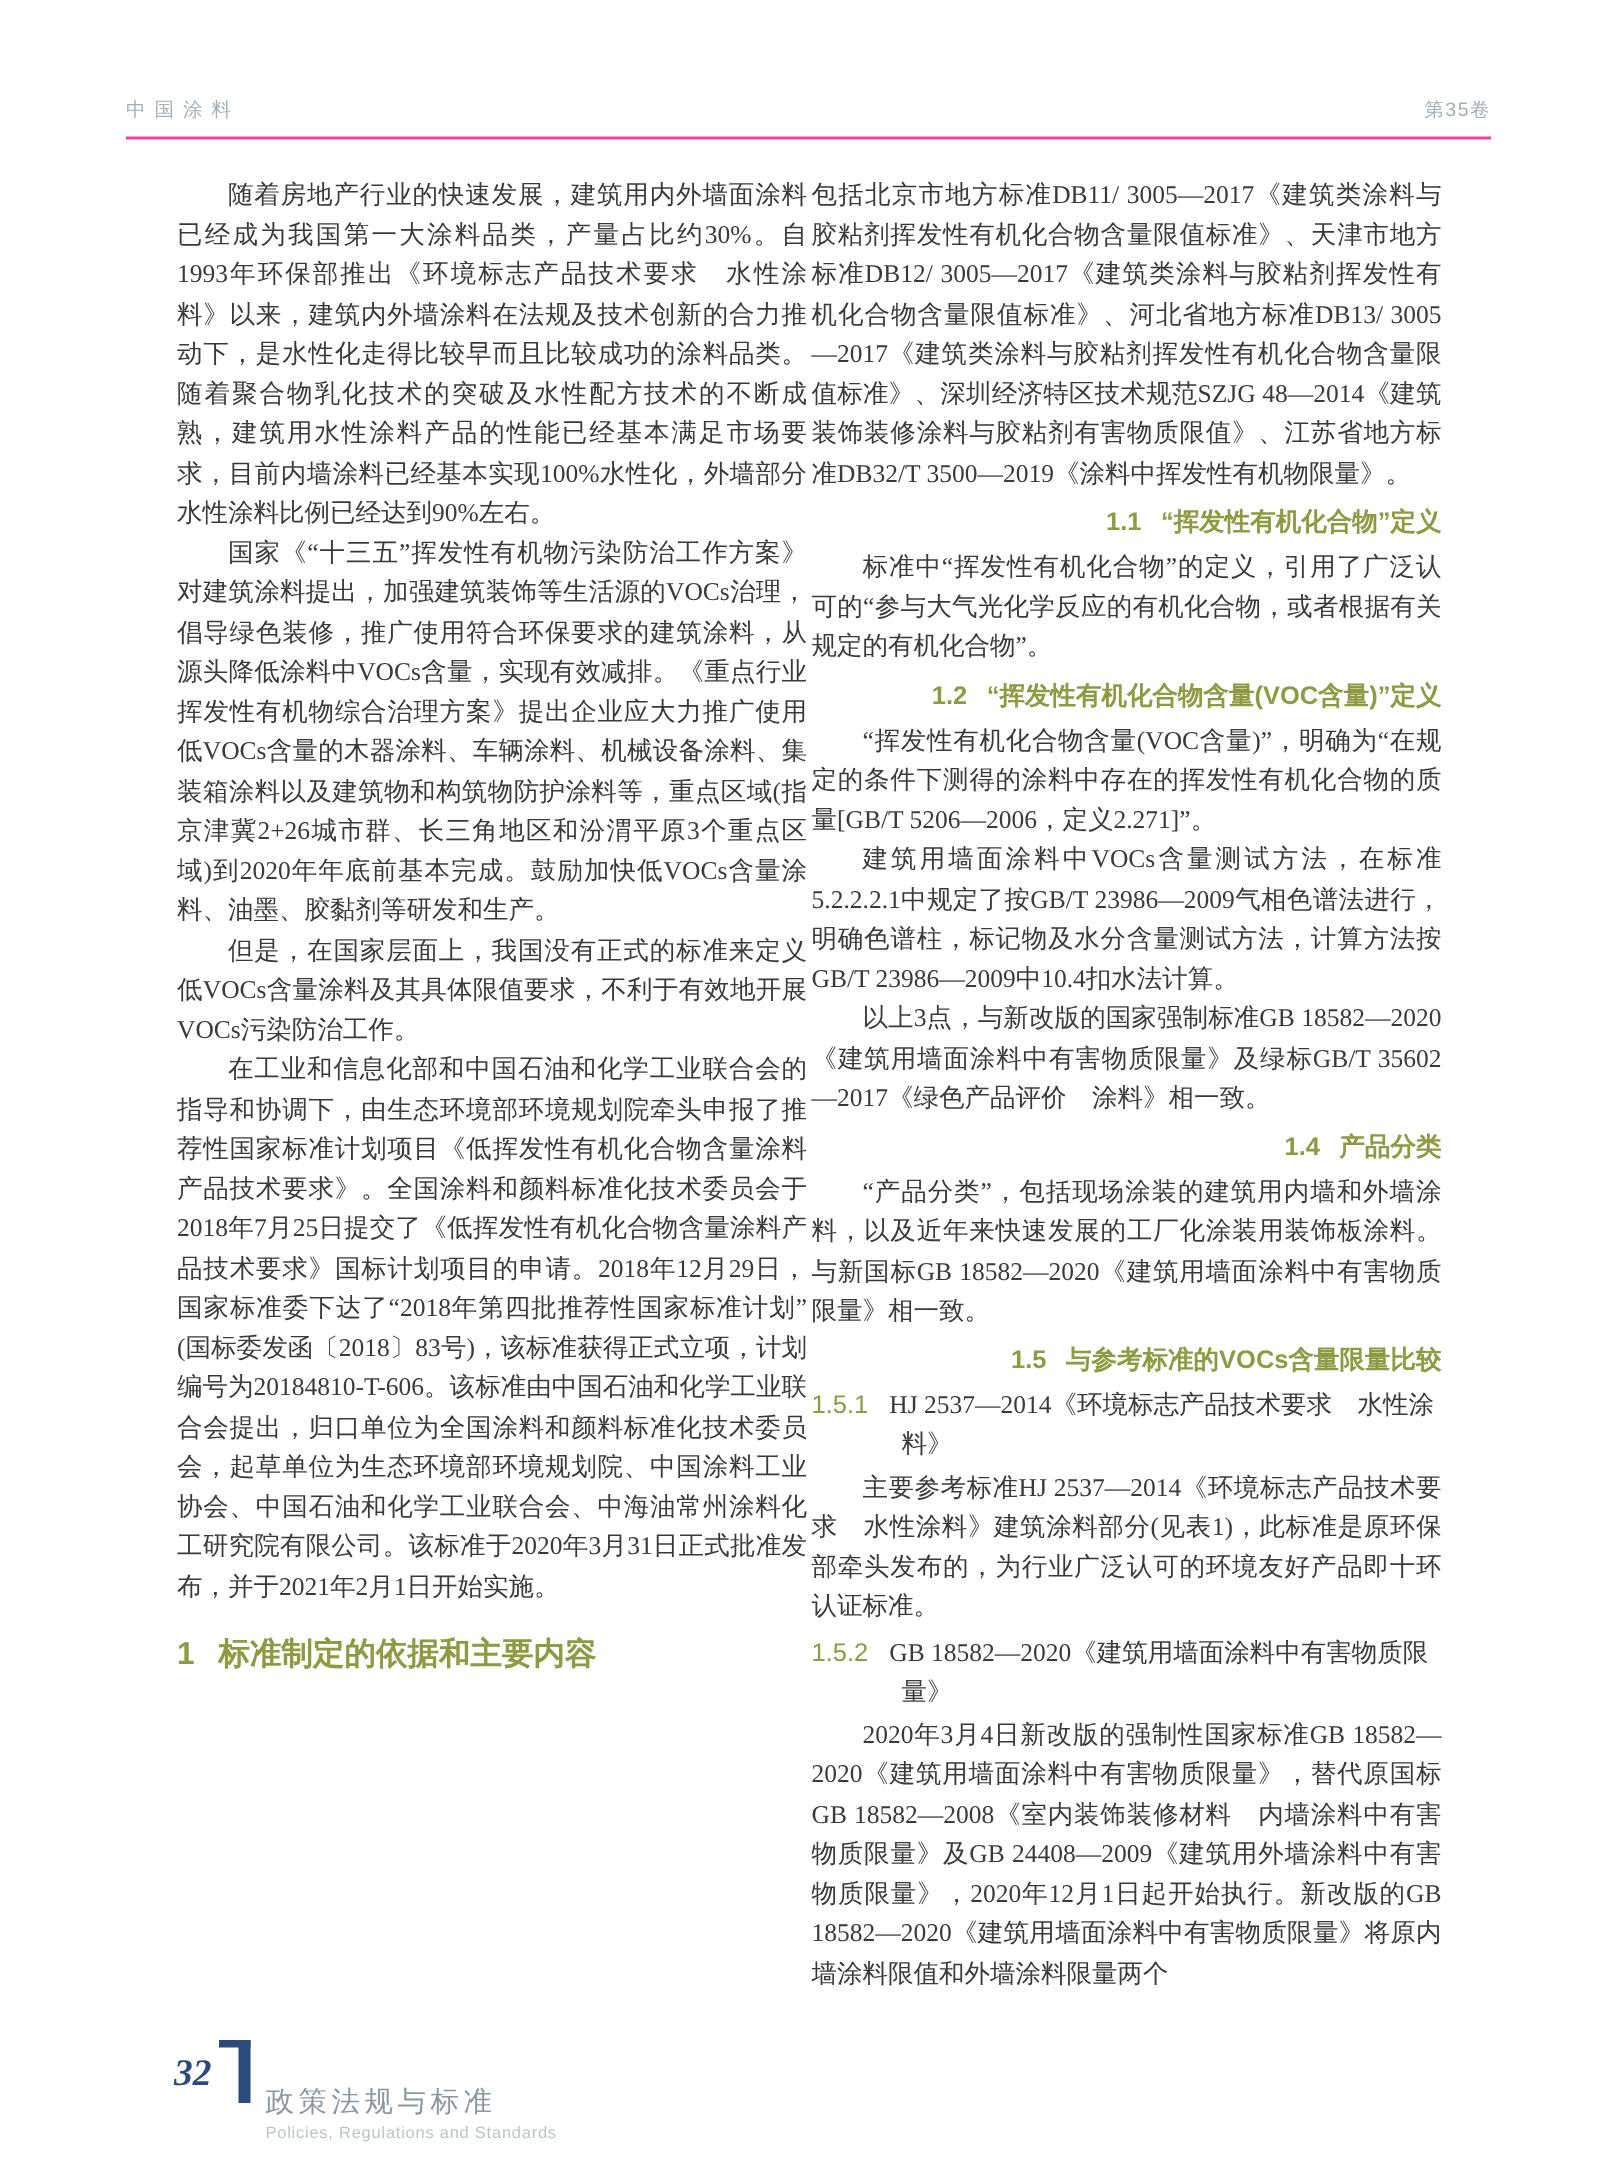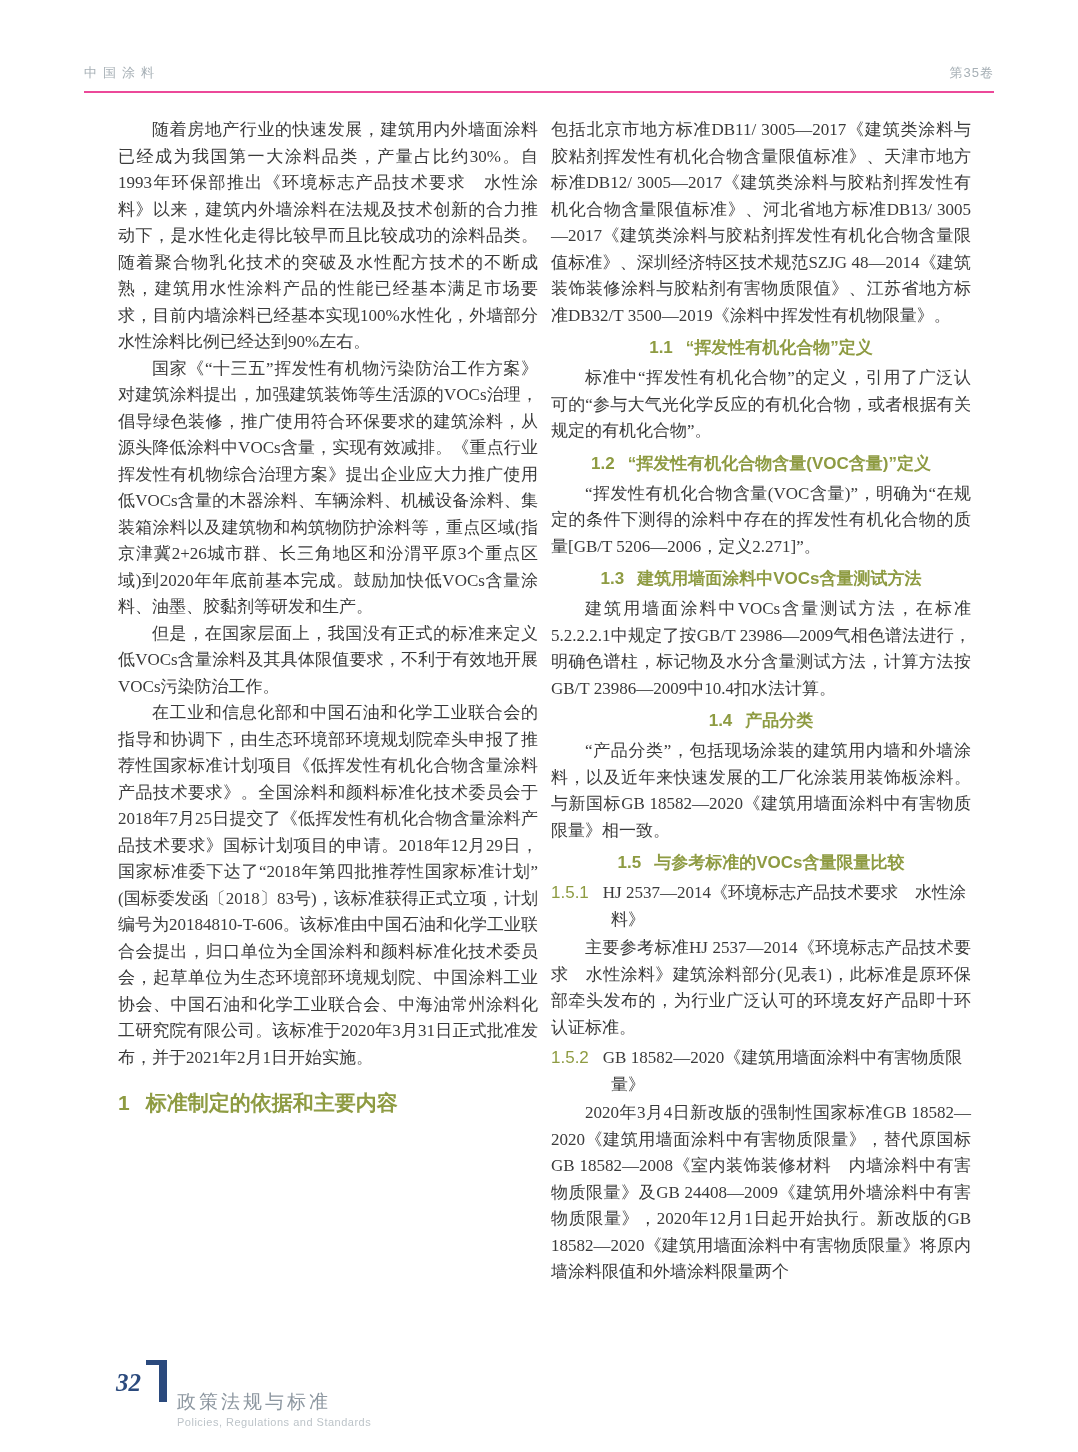--- a/index.html
+++ b/index.html
@@ -22,39 +22,39 @@
     font-family:"Liberation Sans","DejaVu Sans",sans-serif;
     font-size:13px; color:#a7b0b6;
   }
   .header .journal { letter-spacing:6px; }
   .header .volume  { letter-spacing:1px;margin-left:20px; }
 
   
   .columns {
     position:absolute; top:117px; left:118px;
     width:857px;
-    display:flex; gap:13px;
+    display:flex; gap:3px;
   }
   .col { width:420px; font-size:17px; line-height:26.5px; text-align:justify; }
   p.para { margin:0; text-indent:2em; }
   p.cont { margin:0; text-indent:0; }
 
   h2.sec1 {
     font-family:"Liberation Sans","DejaVu Sans",sans-serif;
     color:var(--olive,#8e9b42);
     font-size:21px; font-weight:bold;
     margin:17px 0 11px; line-height:30px; text-align:left;
   }
   h2.sec1 .num { margin-right:16px; }
 
   h3.subsec {
     font-family:"Liberation Sans","DejaVu Sans",sans-serif;
     color:var(--olive,#8e9b42);
     font-size:17px; font-weight:bold;
-    margin:5px 0 4px; line-height:27px; text-align:center;
+    margin:5px 0 4px; line-height:27px; text-align:right;
   }
   h3.subsec .num { margin-right:13px; }
 
   h4.subsubsec {
     font-size:17px; font-weight:normal;
     margin:4px 0 2px; line-height:26.5px;
     padding-left:60px; text-indent:-60px; text-align:left;
     color:#3a3a3a;
   }
   h4.subsubsec .num {
@@ -113,24 +113,22 @@
       <h3 class="subsec">
         <span class="num">1.1</span><span>“挥发性有机化合物”定义</span>
       </h3>
       <p class="para">标准中“挥发性有机化合物”的定义，引用了广泛认可的“参与大气光化学反应的有机化合物，或者根据有关规定的有机化合物”。</p>
 
       <h3 class="subsec">
         <span class="num">1.2</span><span>“挥发性有机化合物含量(VOC含量)”定义</span>
       </h3>
       <p class="para">“挥发性有机化合物含量(VOC含量)”，明确为“在规定的条件下测得的涂料中存在的挥发性有机化合物的质量[GB/T 5206—2006，定义2.271]”。</p>
 
-      <h3 class="subsec">
-        <span class="num">1.3</span><span>建筑用墙面涂料中VOCs含量测试方法</span>
-      </h3>
       <p class="para">建筑用墙面涂料中VOCs含量测试方法，在标准5.2.2.2.1中规定了按GB/T 23986—2009气相色谱法进行，明确色谱柱，标记物及水分含量测试方法，计算方法按GB/T 23986—2009中10.4扣水法计算。</p>
+      <p class="para">以上3点，与新改版的国家强制标准GB 18582—2020《建筑用墙面涂料中有害物质限量》及绿标GB/T 35602—2017《绿色产品评价　涂料》相一致。</p>
 
       <h3 class="subsec">
         <span class="num">1.4</span><span>产品分类</span>
       </h3>
       <p class="para">“产品分类”，包括现场涂装的建筑用内墙和外墙涂料，以及近年来快速发展的工厂化涂装用装饰板涂料。与新国标GB 18582—2020《建筑用墙面涂料中有害物质限量》相一致。</p>
 
       <h3 class="subsec">
         <span class="num">1.5</span><span>与参考标准的VOCs含量限量比较</span>
       </h3>
 

